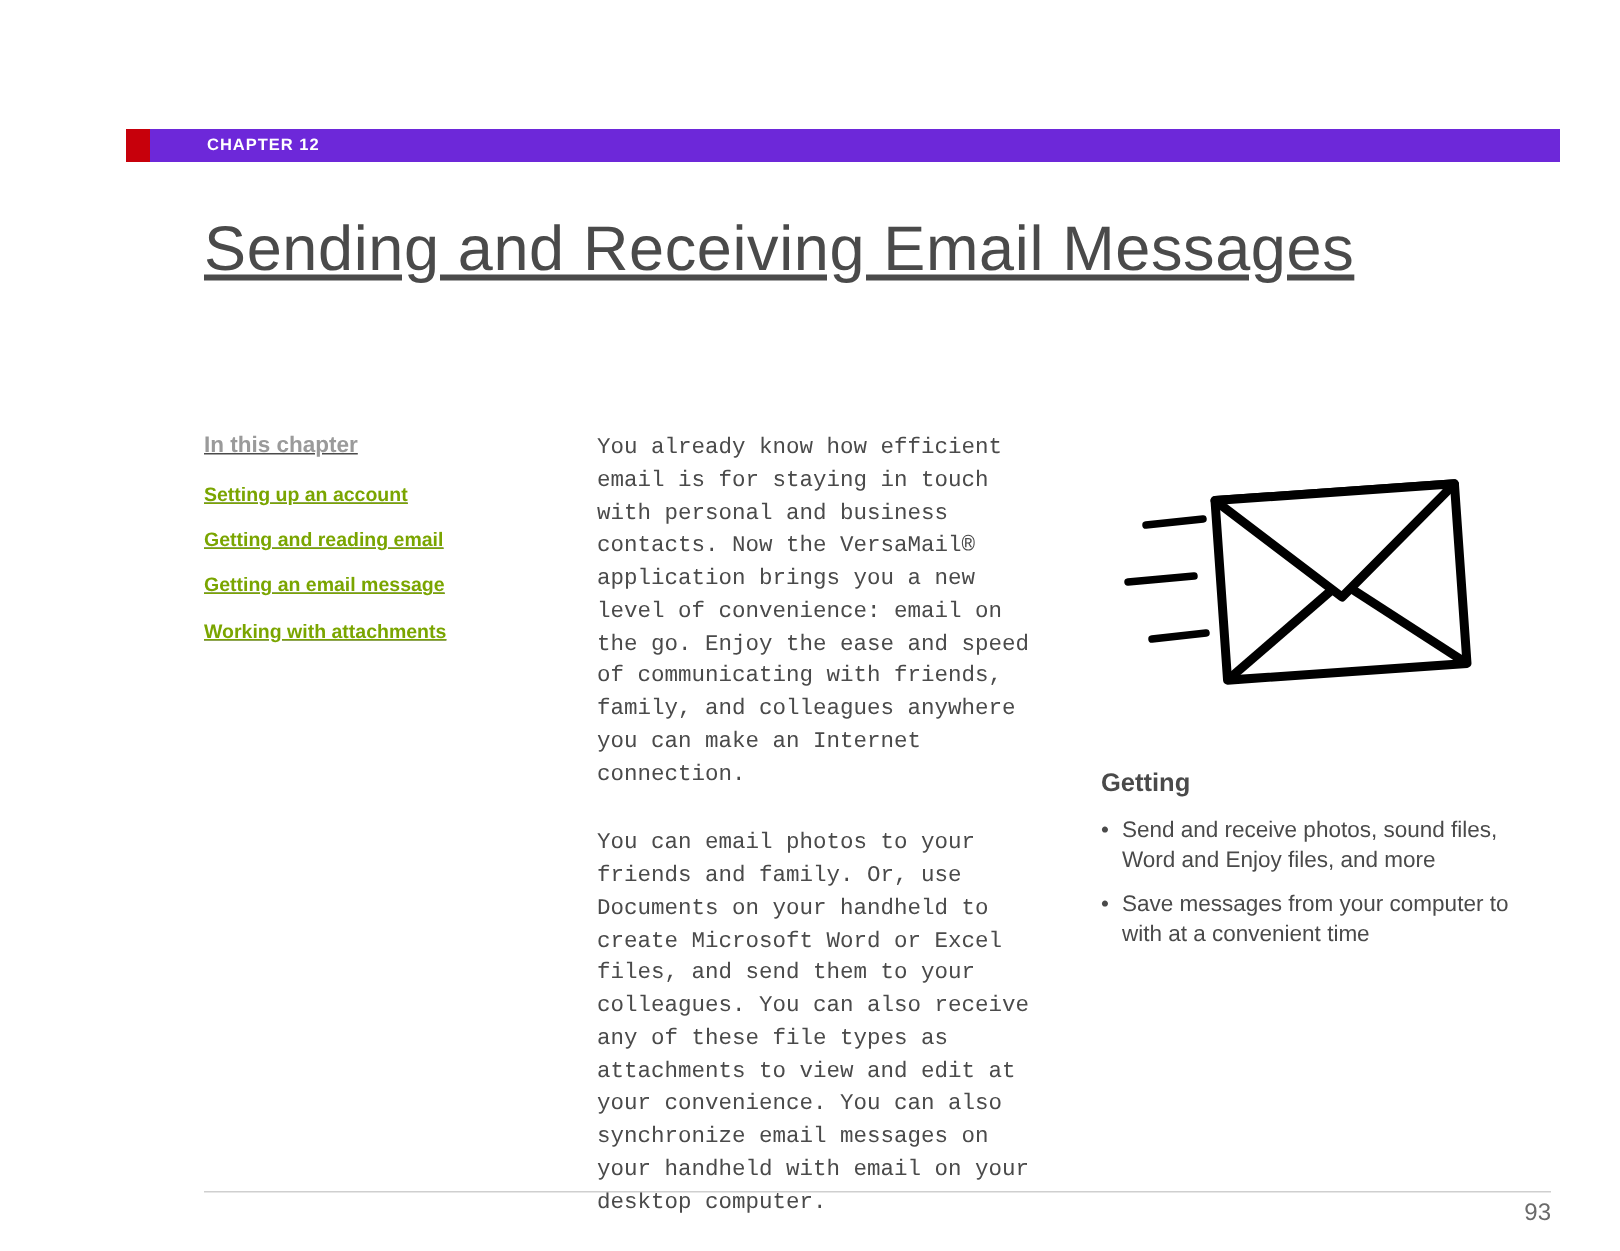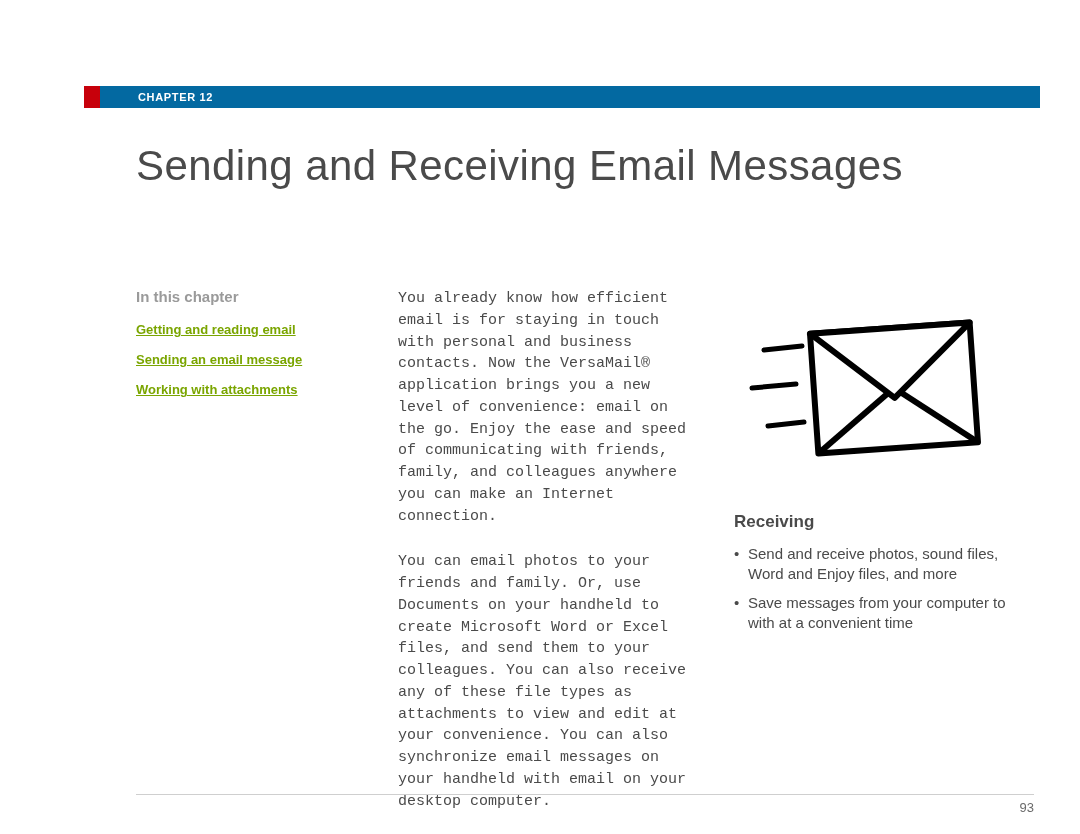--- a/index.html
+++ b/index.html
@@ -5,21 +5,21 @@
   * { box-sizing: border-box; margin: 0; padding: 0; }
   html, body { width: 1080px; height: 834px; background: #ffffff; font-family: "Helvetica Neue", Helvetica, Arial, sans-serif; color: #4a4a4a; }
   .page { width: 1080px; height: 834px; position: relative; }
 
   .chapter-bar {
     position: absolute;
     top: 86px;
     left: 100px;
     right: 40px;
     height: 22px;
-    background: #0369a1;
+    background: #6d28d9;
     color: #ffffff;
     font-size: 11px;
     font-weight: 700;
     letter-spacing: 0.06em;
     display: flex;
     align-items: center;
     padding-left: 38px;
     text-transform: uppercase;
   }
   .chapter-accent {
@@ -32,27 +32,29 @@
   }
 
   .title {
     position: absolute;
     top: 142px;
     left: 136px;
     font-size: 42px;
     font-weight: 300;
     color: #4a4a4a;
     letter-spacing: 0.01em;
+    text-decoration: underline;
   }
 
   .sidebar {
     position: absolute;
     top: 288px;
     left: 136px;
     width: 230px;
+    text-decoration: underline;
   }
   .sidebar-heading {
     font-size: 15px;
     font-weight: 700;
     color: #9a9a9a;
     margin-bottom: 16px;
   }
   .toc-link {
     display: block;
     font-size: 13px;
@@ -126,41 +128,42 @@
     left: 136px;
     top: 832px;
     font-size: 17px;
     color: #6a6a6a;
   }
   .footer-left .bold { font-weight: 700; }
   .footer-right {
     position: absolute;
     right: 46px;
     top: 800px;
-    font-size: 13px;
+    font-size: 16px;
     color: #6a6a6a;
     text-align: right;
   }
 </style>
 </head>
 <body>
 
 <div class="page">
 
   <div class="chapter-accent"></div>
   <div class="chapter-bar">
     <span>CHAPTER 12</span>
   </div>
 
   <h1 class="title">Sending and Receiving Email Messages</h1>
 
   <div class="sidebar">
     <div class="sidebar-heading">In this chapter</div>
+    <a class="toc-link" href="#">Setting up an account</a>
     <a class="toc-link" href="#">Getting and reading email</a>
-    <a class="toc-link" href="#">Sending an email message</a>
+    <a class="toc-link" href="#">Getting an email message</a>
     <a class="toc-link" href="#">Working with attachments</a>
   </div>
 
   <div class="body-col">
     <p>You already know how efficient email is for staying in touch with personal and business contacts. Now the VersaMail® application brings you a new level of convenience: email on the go. Enjoy the ease and speed of communicating with friends, family, and colleagues anywhere you can make an Internet connection.</p>
     <p>You can email photos to your friends and family. Or, use Documents on your handheld to create Microsoft Word or Excel files, and send them to your colleagues. You can also receive any of these file types as attachments to view and edit at your convenience. You can also synchronize email messages on your handheld with email on your desktop computer.</p>
   </div>
 
   <div class="right-col">
     <div class="mail-art">
@@ -176,21 +179,21 @@
           <polygon points="80,40 240,40 240,160 80,160" fill="#ffffff" stroke="#000" stroke-width="6" stroke-linejoin="round"></polygon>
 
           <line x1="80" y1="160" x2="160" y2="100" stroke="#000" stroke-width="6"></line>
           <line x1="240" y1="160" x2="160" y2="100" stroke="#000" stroke-width="6"></line>
 
           <polygon points="80,40 240,40 160,110" fill="#ffffff" stroke="#000" stroke-width="6" stroke-linejoin="round"></polygon>
         </g>
       </svg>
     </div>
 
-    <div class="benefits-heading">Receiving</div>
+    <div class="benefits-heading">Getting</div>
     <ul class="benefits-list">
       <li>Send and receive photos, sound files, Word and Enjoy files, and more</li>
       <li>Save messages from your computer to with at a convenient time</li>
     </ul>
   </div>
 
   <div class="footer-rule"></div>
   <div class="footer-left">
     <span class="bold">Tungsten™ E2</span><span> Handheld</span>
   </div>

